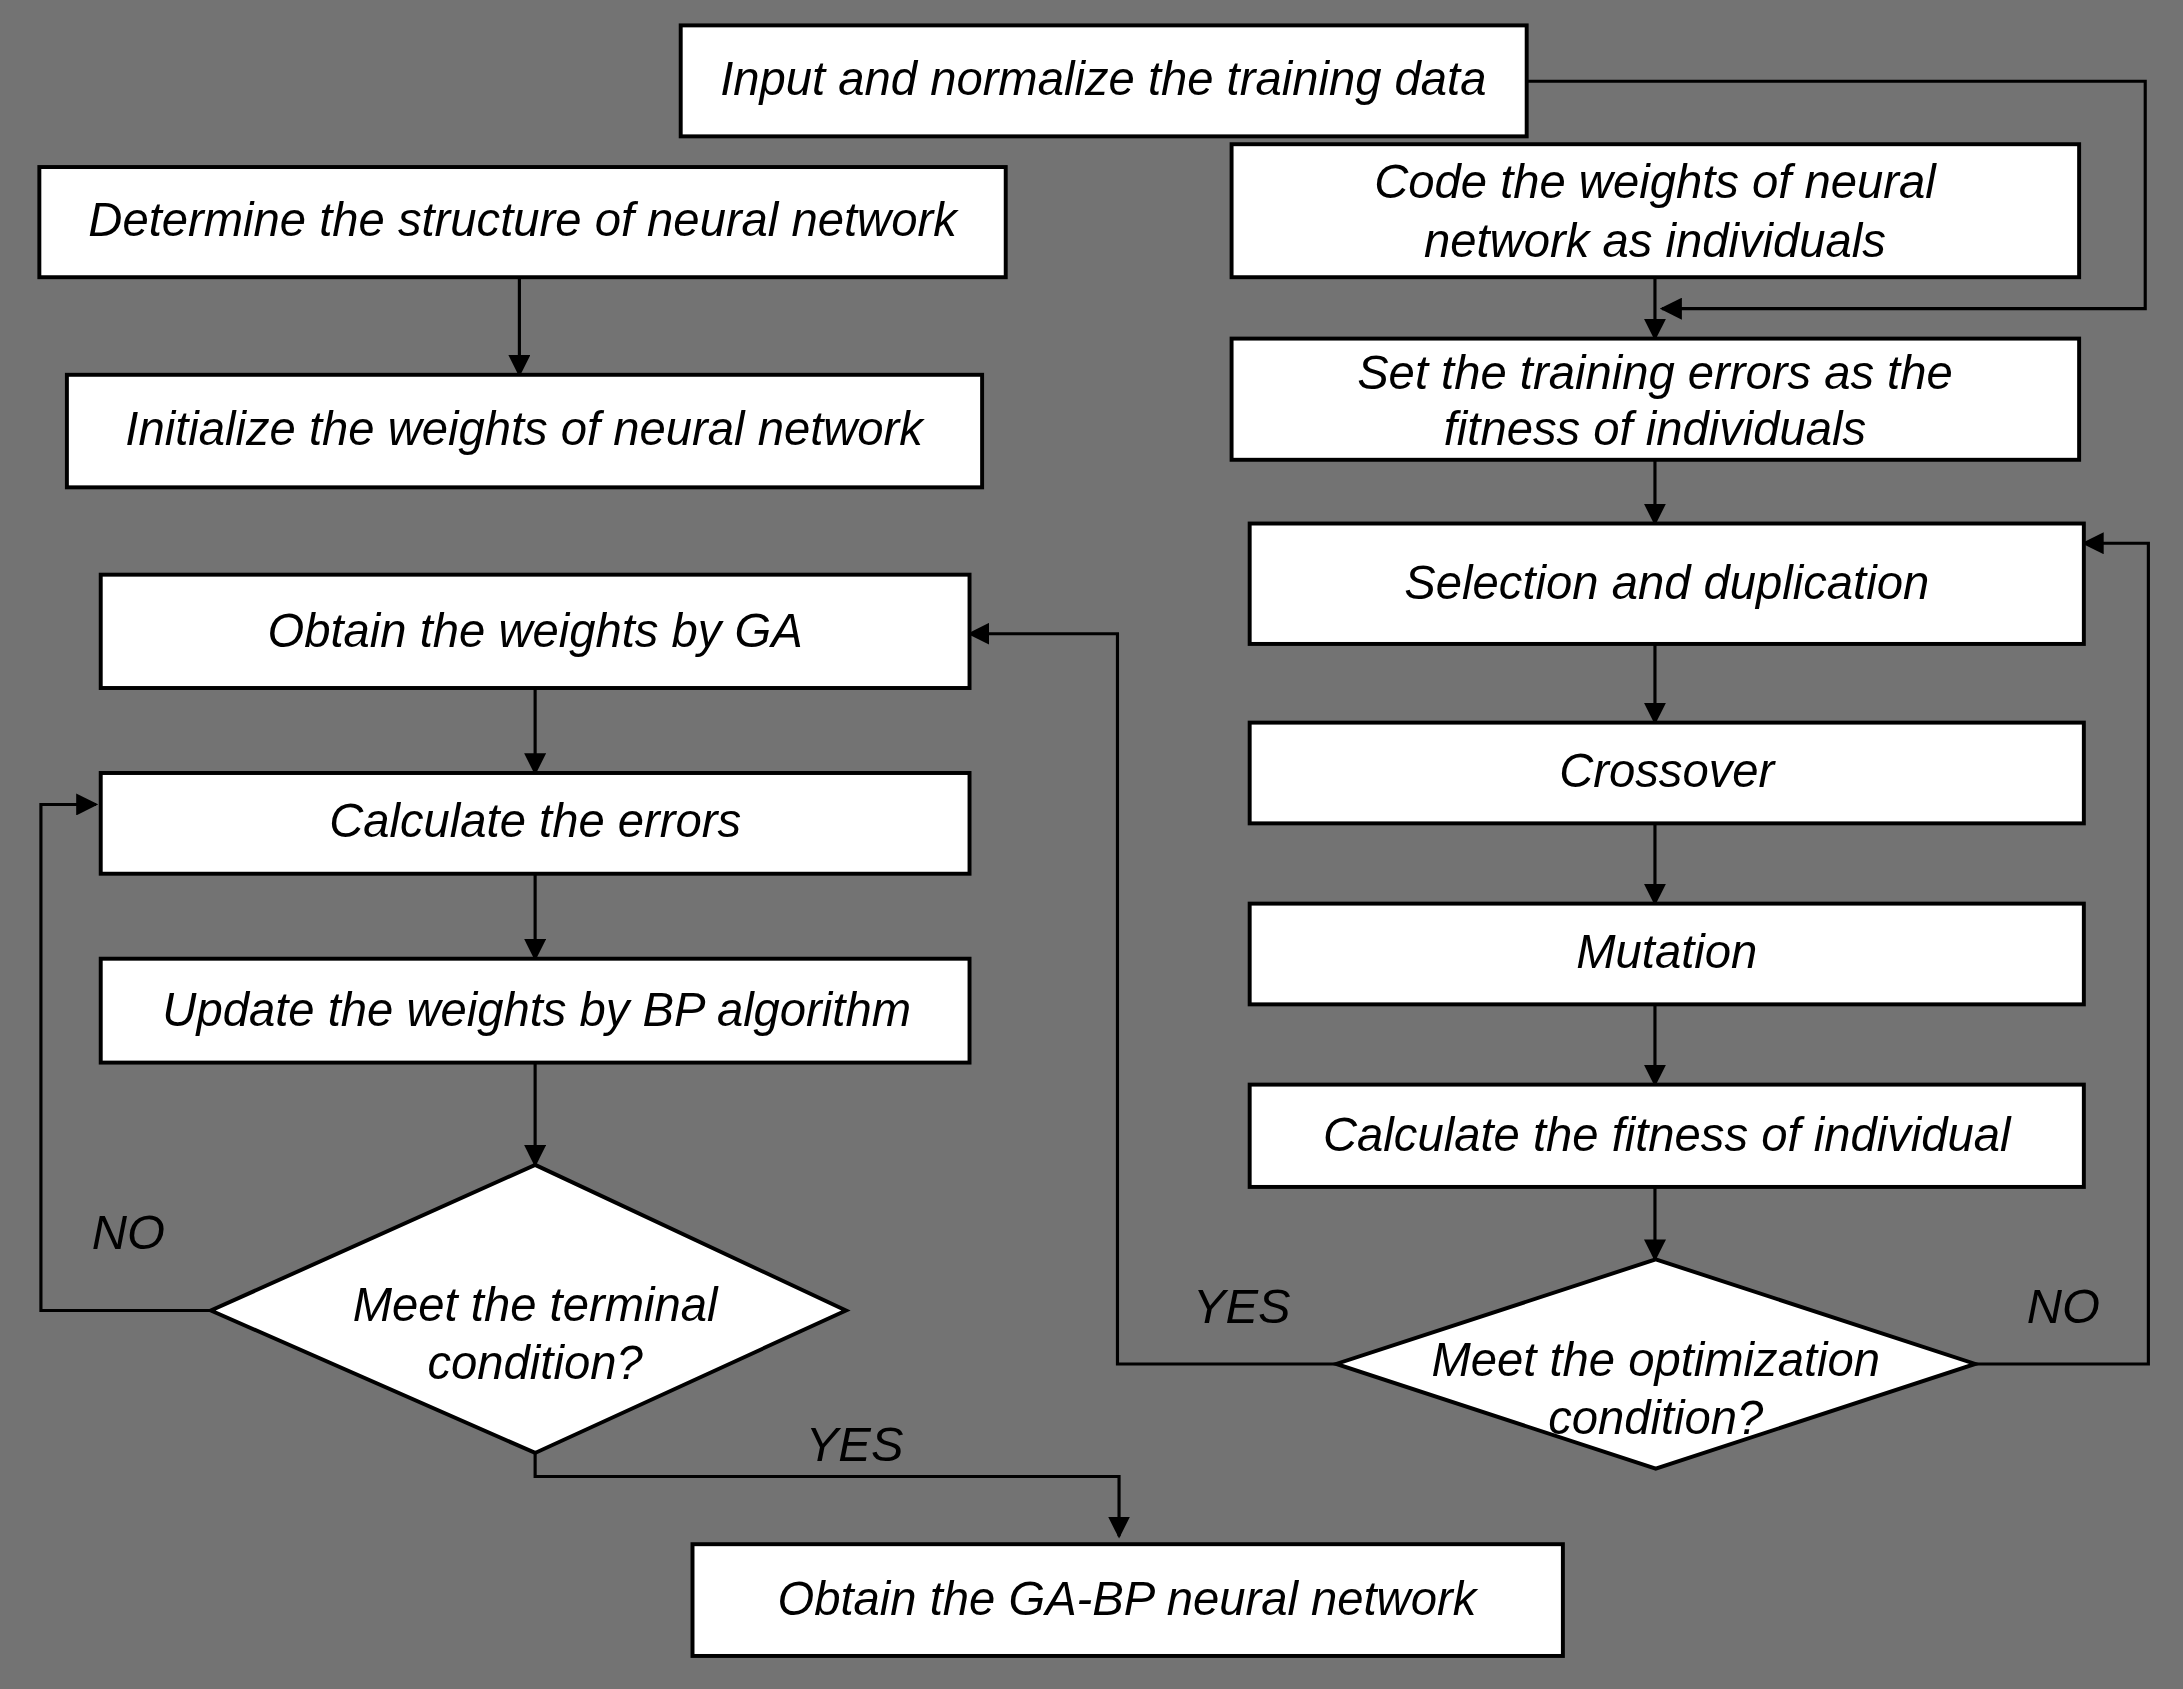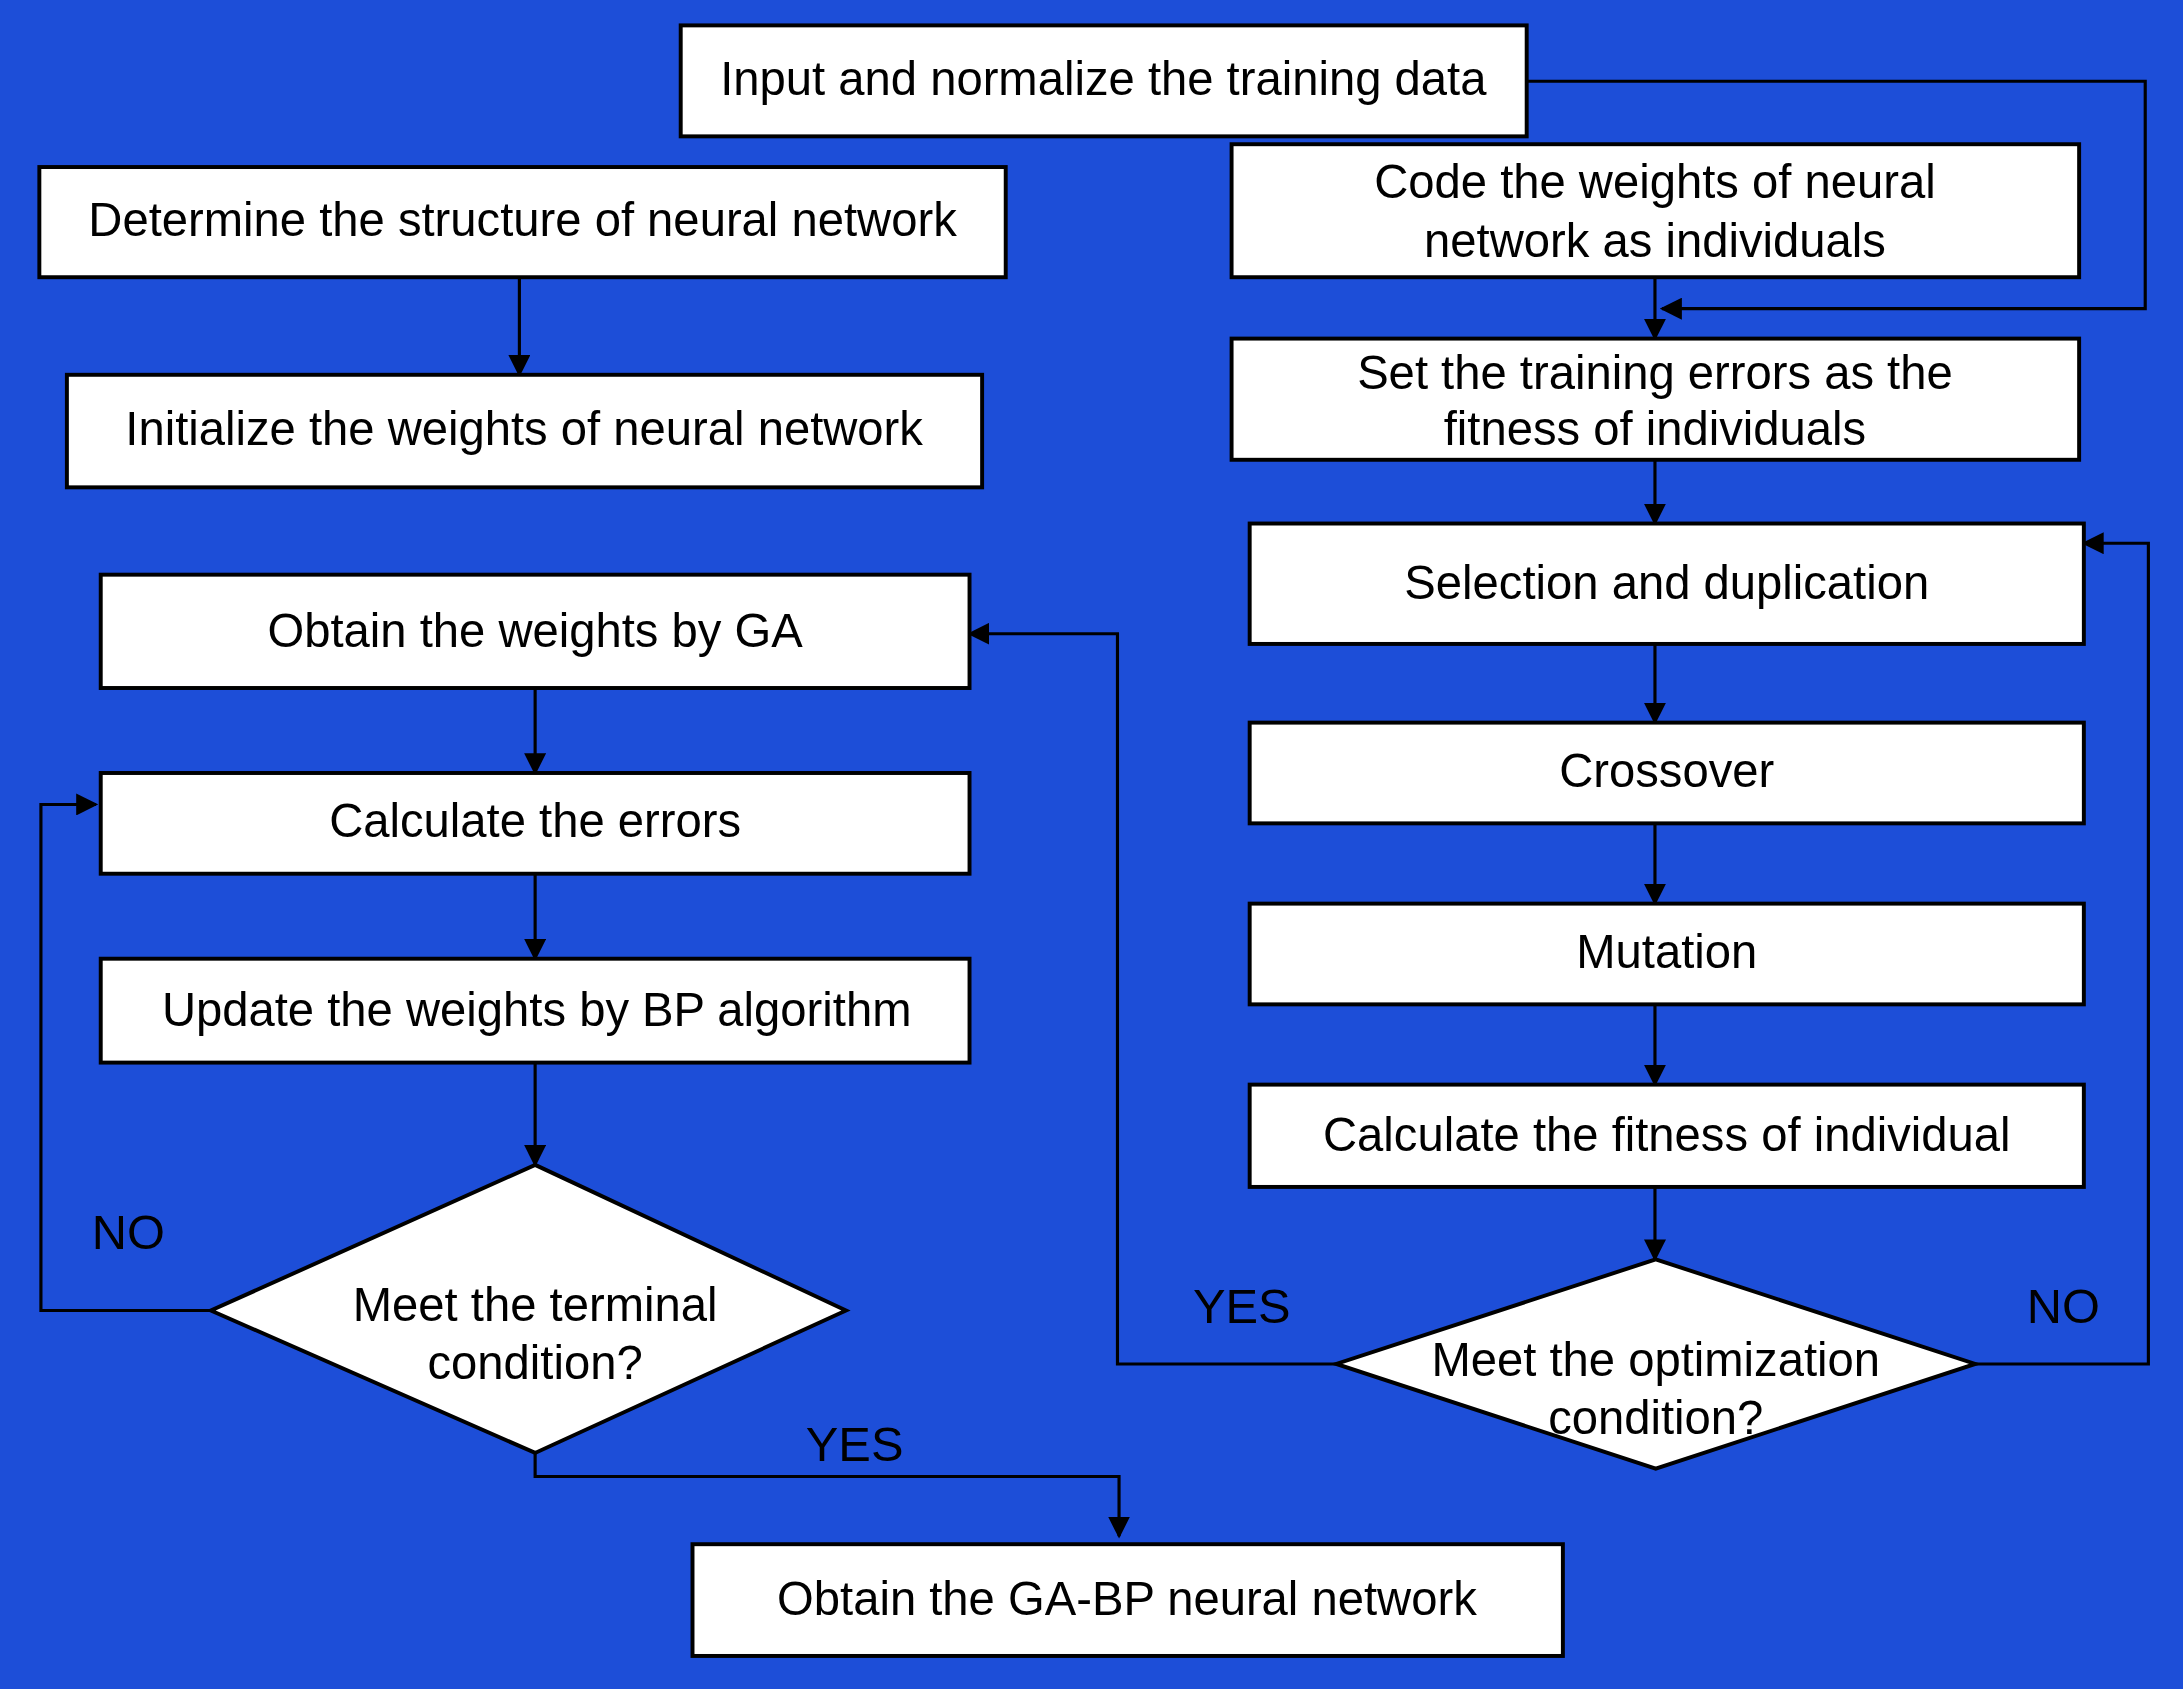--- a/index.html
+++ b/index.html
@@ -1,17 +1,17 @@
 <!DOCTYPE html>
 <html style="font-size:12.6px"><head>
 <meta charset="utf-8">
 <style>
   html,body{margin:0;padding:0;background:#fff;}
   body{font-family:"Liberation Sans",sans-serif;}
-  #stage{position:relative;width:2183px;height:1690px;background:#1d4ed8;overflow:hidden;}
+  #stage{position:relative;width:2183px;height:1690px;background:#737373;overflow:hidden;font-style:italic;}
   svg{position:absolute;left:0;top:0;width:2183px;height:1690px;}
   .node-text{
     font-family:"Liberation Sans",sans-serif;
     font-size:60px;
     fill:#000;
     text-anchor:middle;
     dominant-baseline:middle;
   }
   .edge-label{
     font-family:"Liberation Sans",sans-serif;

